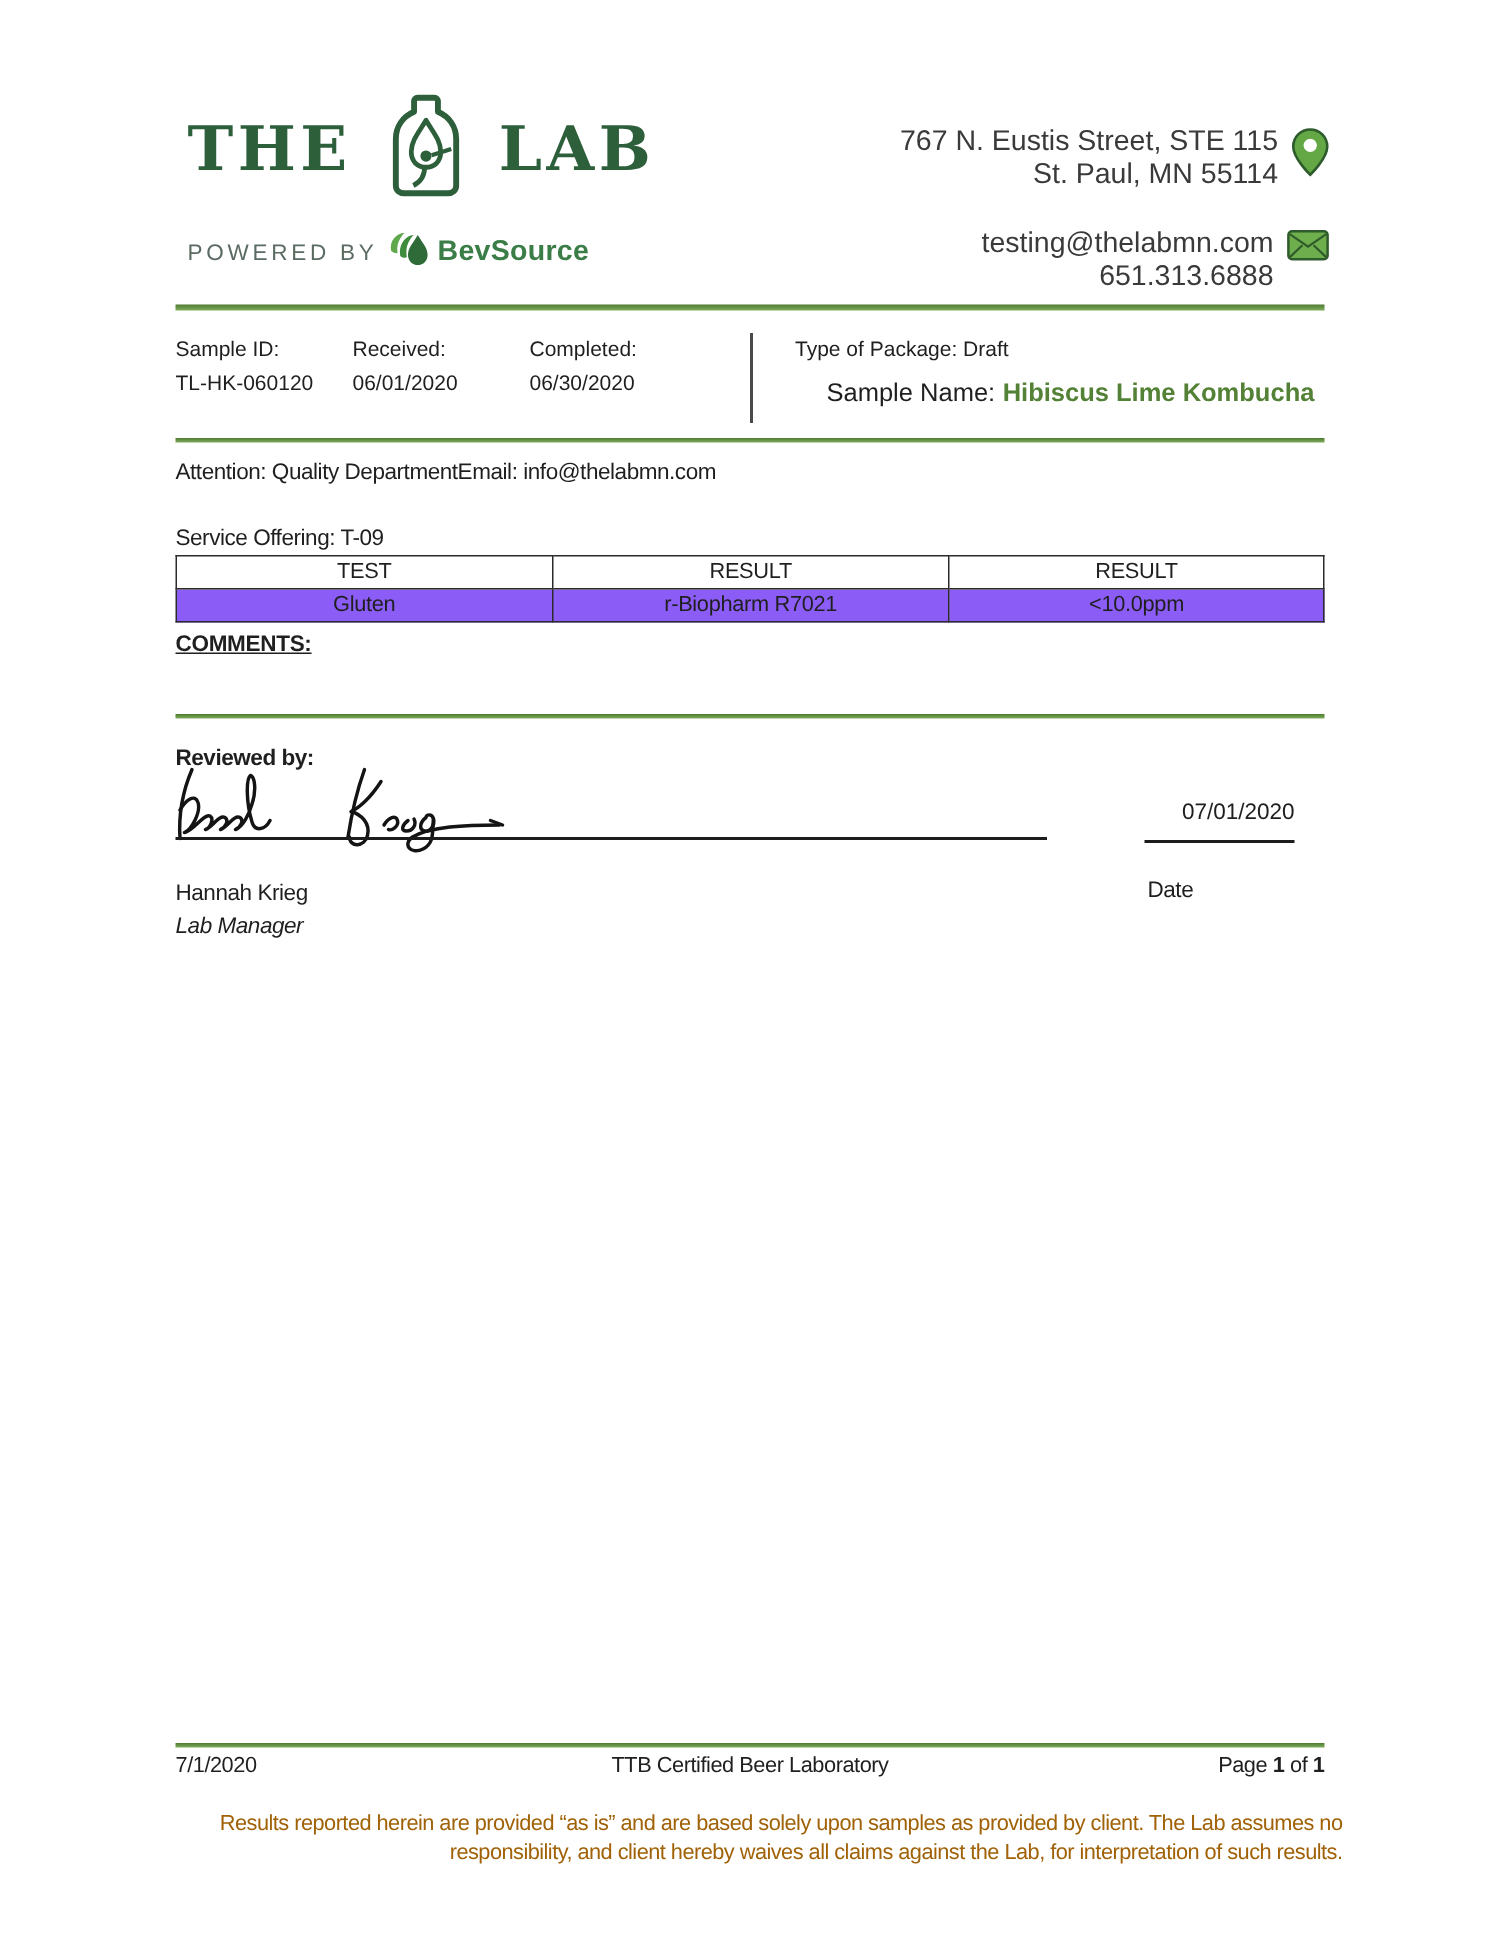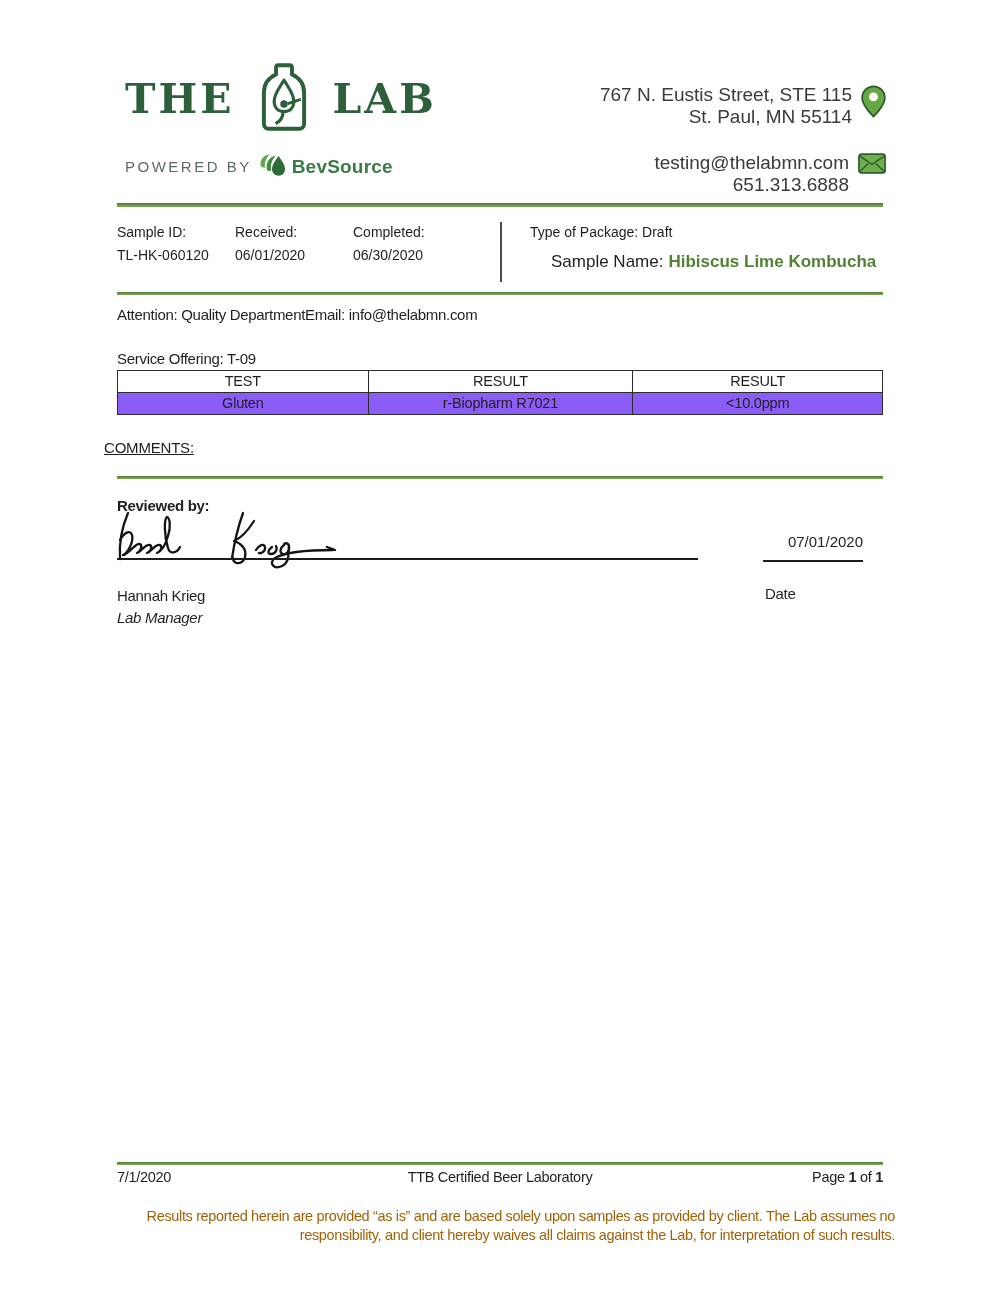--- a/index.html
+++ b/index.html
@@ -72,24 +72,23 @@
     border: 1.4px solid #2b2b2b; text-align: center; font-weight: 400;
     padding: 2px 9px 3px 9px;
   }
   table.results th { background: #ffffff; }
   table.results td { background: #8b5cf6; }
   .col-test { width: 251px; }
   .col-method { width: 265px; }
   .col-result { width: 250px; }
 
   .comments-label {
-    position: absolute; left: 104px; top: 421px;
-    font-size: 15px; font-weight: 400; letter-spacing: -0.2px;
+    position: absolute; left: 117px; top: 421px;
+    font-size: 15px; font-weight: 700; letter-spacing: -0.2px;
     text-decoration: underline;
-    margin-top: 18px;
   }
 
   
   .reviewed-label { position: absolute; left: 117px; top: 497px; font-size: 15px; letter-spacing: -0.3px; font-weight: bold; }
   .signature-svg { position: absolute; left: 117px; top: 507px; }
   .sig-line { position: absolute; left: 117px; top: 558px; width: 581px; height: 1.6px; background: #1c1c1c; }
   .date-value { position: absolute; left: 763px; top: 533px; width: 100px; text-align: right; font-size: 15px; }
   .date-line { position: absolute; left: 763px; top: 560px; width: 100px; height: 1.6px; background: #1c1c1c; }
   .reviewer-block { position: absolute; left: 117px; top: 585px; font-size: 15px; letter-spacing: -0.3px; line-height: 1.45; }
   .reviewer-title { font-style: italic; }

